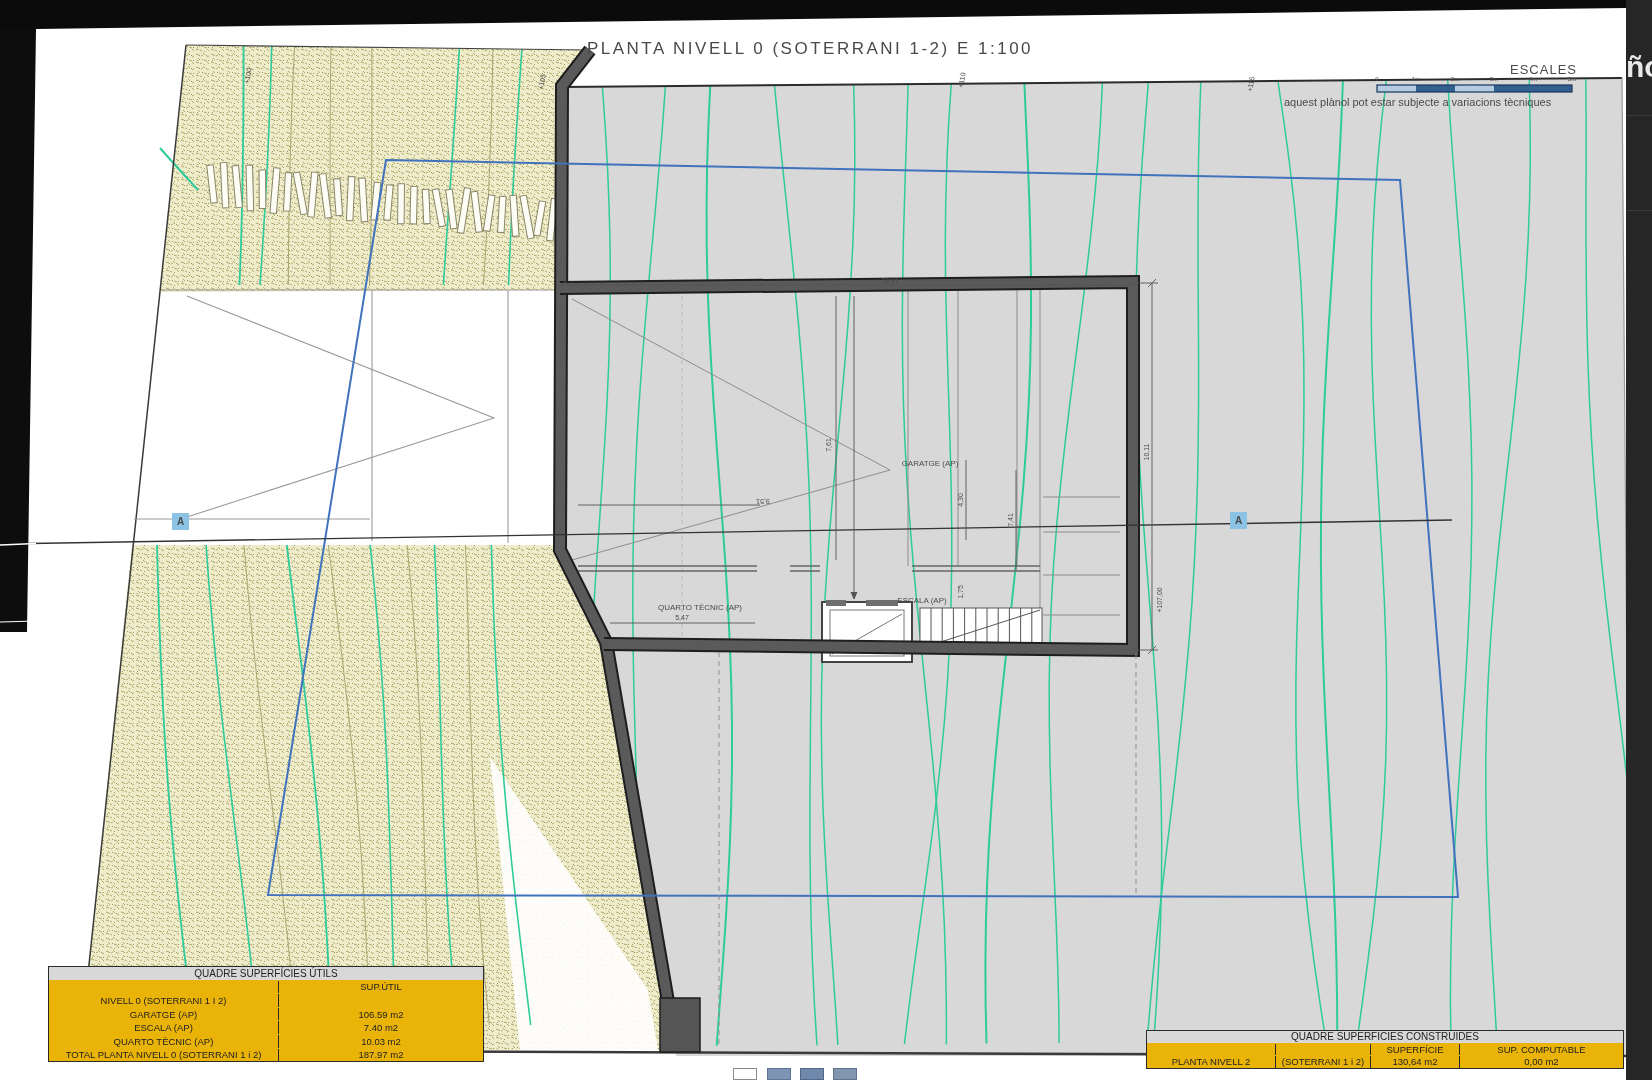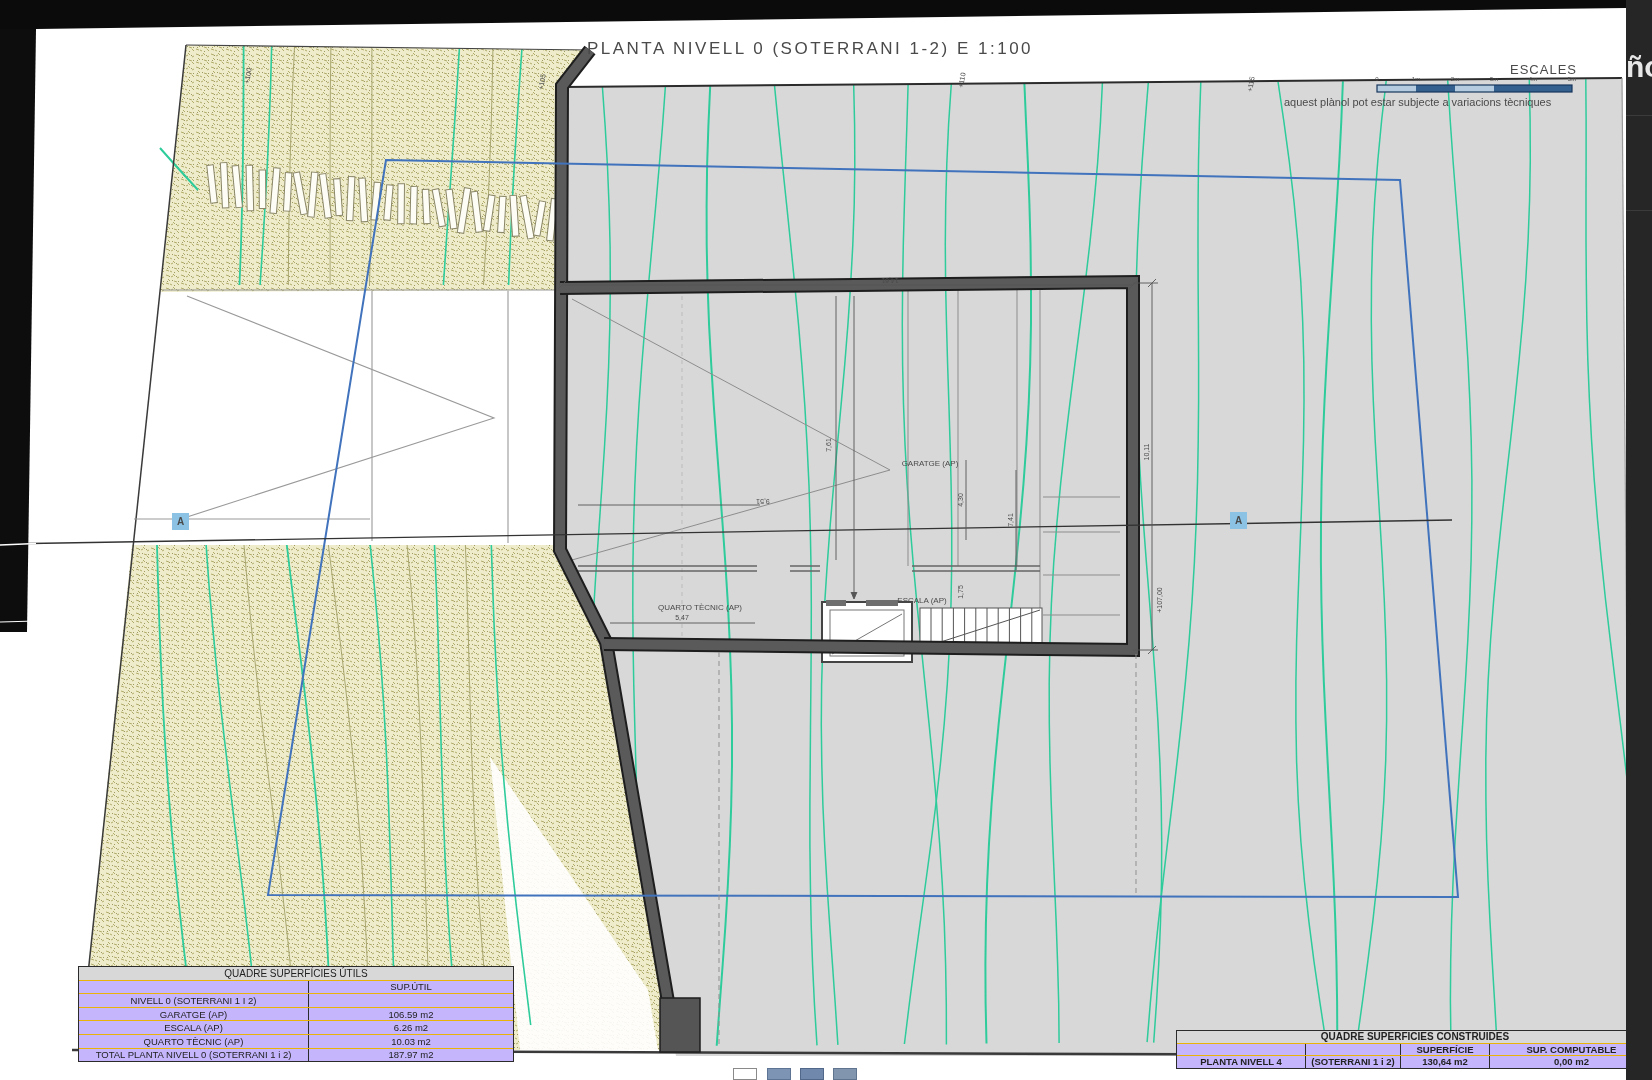--- a/index.html
+++ b/index.html
@@ -1,31 +1,31 @@
 <!DOCTYPE html>
 <html><head>
 <meta charset="utf-8">
 <style>
   html,body{margin:0;padding:0;background:#000;}
   #stage{position:relative;width:1652px;height:1080px;overflow:hidden;background:#0b0b0b;font-family:"Liberation Sans",sans-serif;}
   .abs{position:absolute;}
   svg text{font-family:"Liberation Sans",sans-serif;fill:#4a4a4a;}
   
-  .ptable{position:absolute;background:#c4b5fd;border:1.5px solid #2b2b2b;font-size:9.5px;color:#222;margin-left:30px;}
+  .ptable{position:absolute;background:#eab308;border:1.5px solid #2b2b2b;font-size:9.5px;color:#222;}
   .ptable .trow{display:flex;border-top:1px solid #eab308;}
   .ptable .trow:first-child{border-top:none;}
   .ptable .thead{background:#d8d8d8;justify-content:center;align-items:center;text-align:center;font-size:10px;}
   .ptable .cell{display:flex;align-items:center;justify-content:center;text-align:center;border-left:1px solid #2b2b2b;overflow:hidden;white-space:nowrap;}
   .ptable .cell:first-child{border-left:none;}
   #utils-table{left:48px;top:966px;width:434px;}
   #utils-table .trow{height:12.6px;}
   #utils-table .c1{width:229px;text-align:right;}
   #utils-table .c2{flex:1;}
   #constr-table{left:1146px;top:1030px;width:476px;}
-  #constr-table .trow{height:11.6px;font-weight:bold;}
+  #constr-table .trow{height:11.6px;}
   #constr-table .k1{width:128px;}
   #constr-table .k2{width:94px;}
   #constr-table .k3{width:88px;}
   #constr-table .k4{flex:1;text-align:center;}
   
   #right-strip{left:1626px;top:0;width:26px;height:1080px;background:#262626;overflow:hidden;}
   #right-strip .nub{position:absolute;left:0;width:100%;height:1px;background:#3b3b3b;}
   #bg-word{position:absolute;left:0px;top:50px;color:#e8e8e8;font-size:30px;font-weight:700;letter-spacing:0;}
   .thumb{position:absolute;top:1068px;width:24px;height:12px;border:1px solid #8a8a8a;box-sizing:border-box;}
 </style>
@@ -289,42 +289,42 @@
   <div class="trow">
         <div class="cell c1">NIVELL 0 (SOTERRANI 1 I 2)</div>
         <div class="cell c2"></div>
       </div>
   <div class="trow">
         <div class="cell c1">GARATGE (AP)</div>
         <div class="cell c2">106.59 m2</div>
       </div>
   <div class="trow">
         <div class="cell c1">ESCALA (AP)</div>
-        <div class="cell c2">6.26 m2</div>
+        <div class="cell c2">7.40 m2</div>
       </div>
   <div class="trow">
         <div class="cell c1">QUARTO TÈCNIC (AP)</div>
         <div class="cell c2">10.03 m2</div>
       </div>
   <div class="trow">
         <div class="cell c1">TOTAL PLANTA NIVELL 0 (SOTERRANI 1 i 2)</div>
         <div class="cell c2">187.97 m2</div>
       </div>
 </div>
 
 <div id="constr-table" class="ptable">
   <div class="trow thead cell">QUADRE SUPERFICIES CONSTRUIDES</div>
   <div class="trow">
     <div class="cell k1"></div>
     <div class="cell k2"></div>
     <div class="cell k3">SUPERFÍCIE</div>
     <div class="cell k4">SUP. COMPUTABLE</div>
   </div>
   <div class="trow">
-    <div class="cell k1">PLANTA NIVELL 4</div>
+    <div class="cell k1">PLANTA NIVELL 2</div>
     <div class="cell k2">(SOTERRANI 1 i 2)</div>
     <div class="cell k3">130,64 m2</div>
     <div class="cell k4">0,00 m2</div>
   </div>
 </div>
 
 
 <div id="right-strip" class="abs">
   <div id="bg-word">ño</div>
   <div class="nub" style="top:115px"></div>

